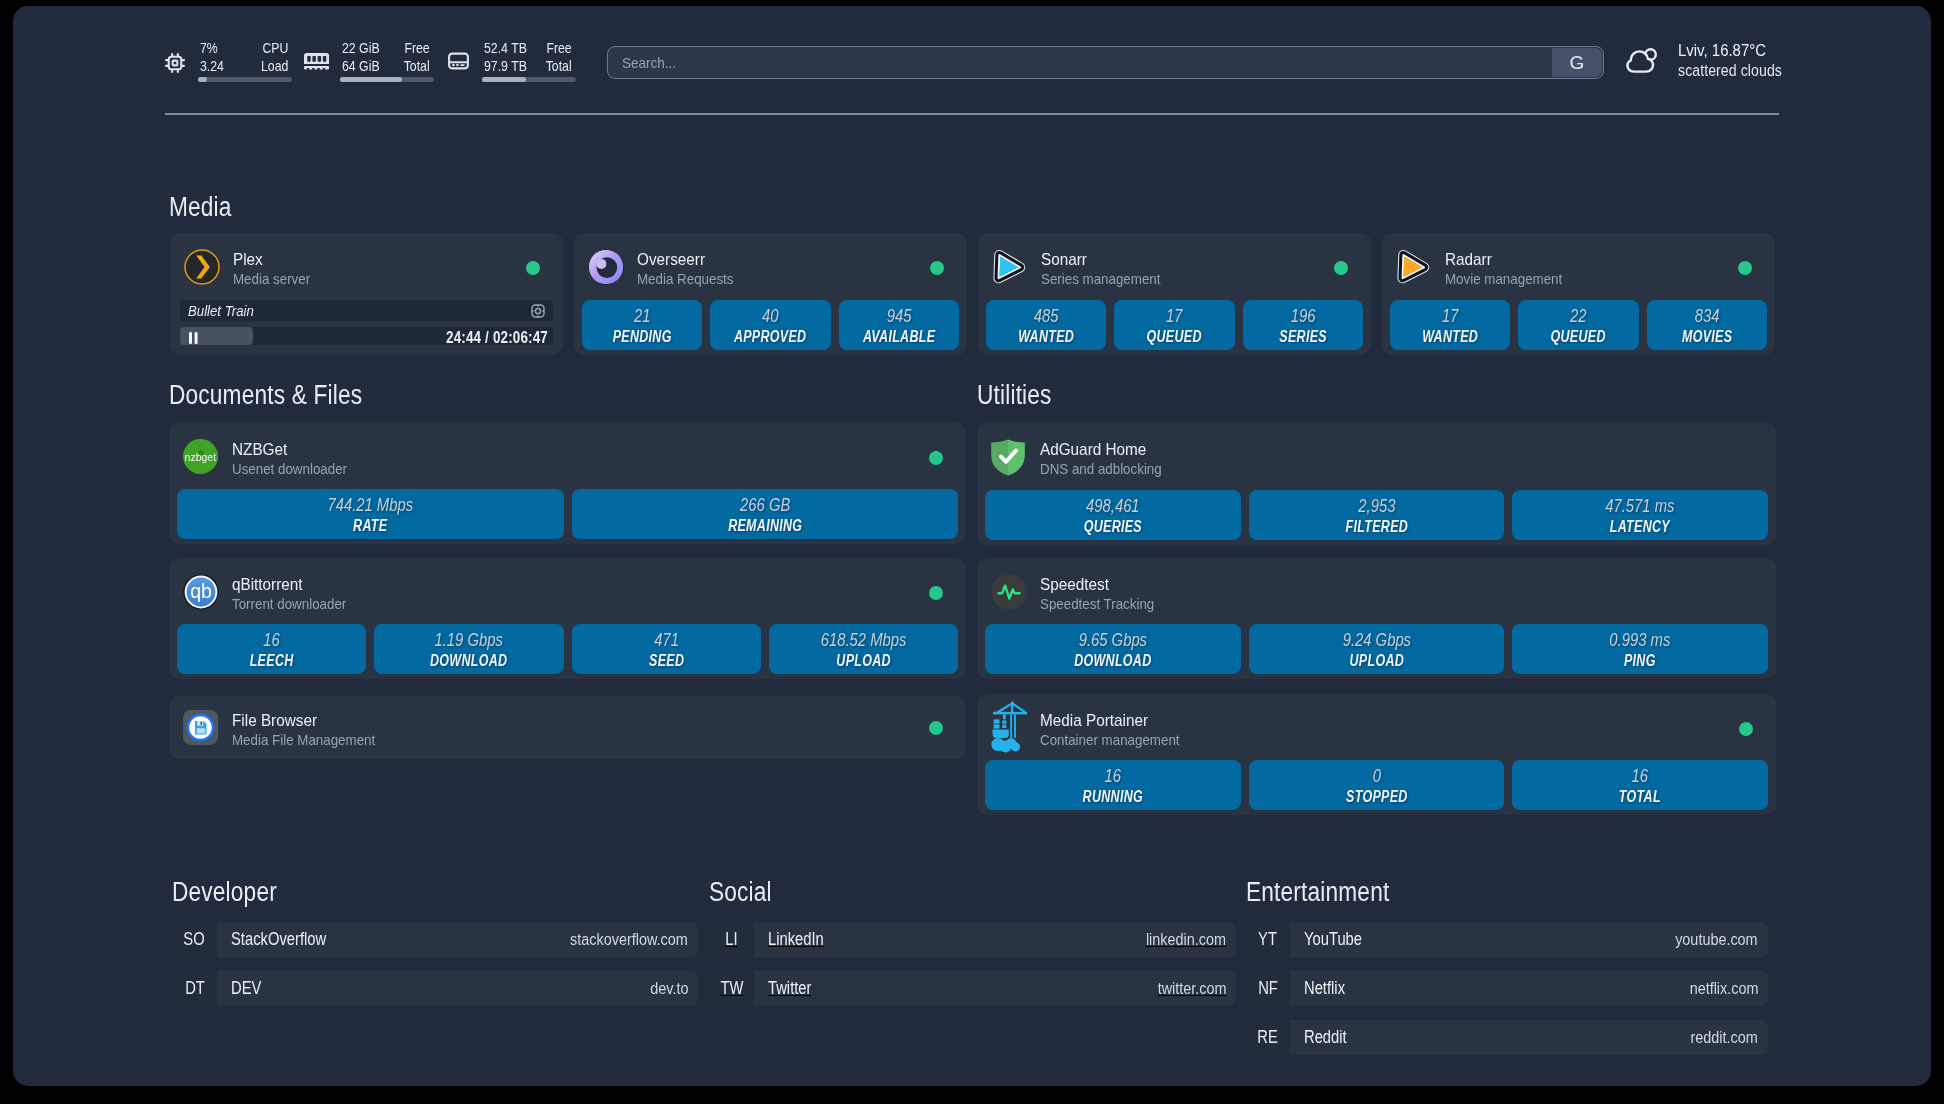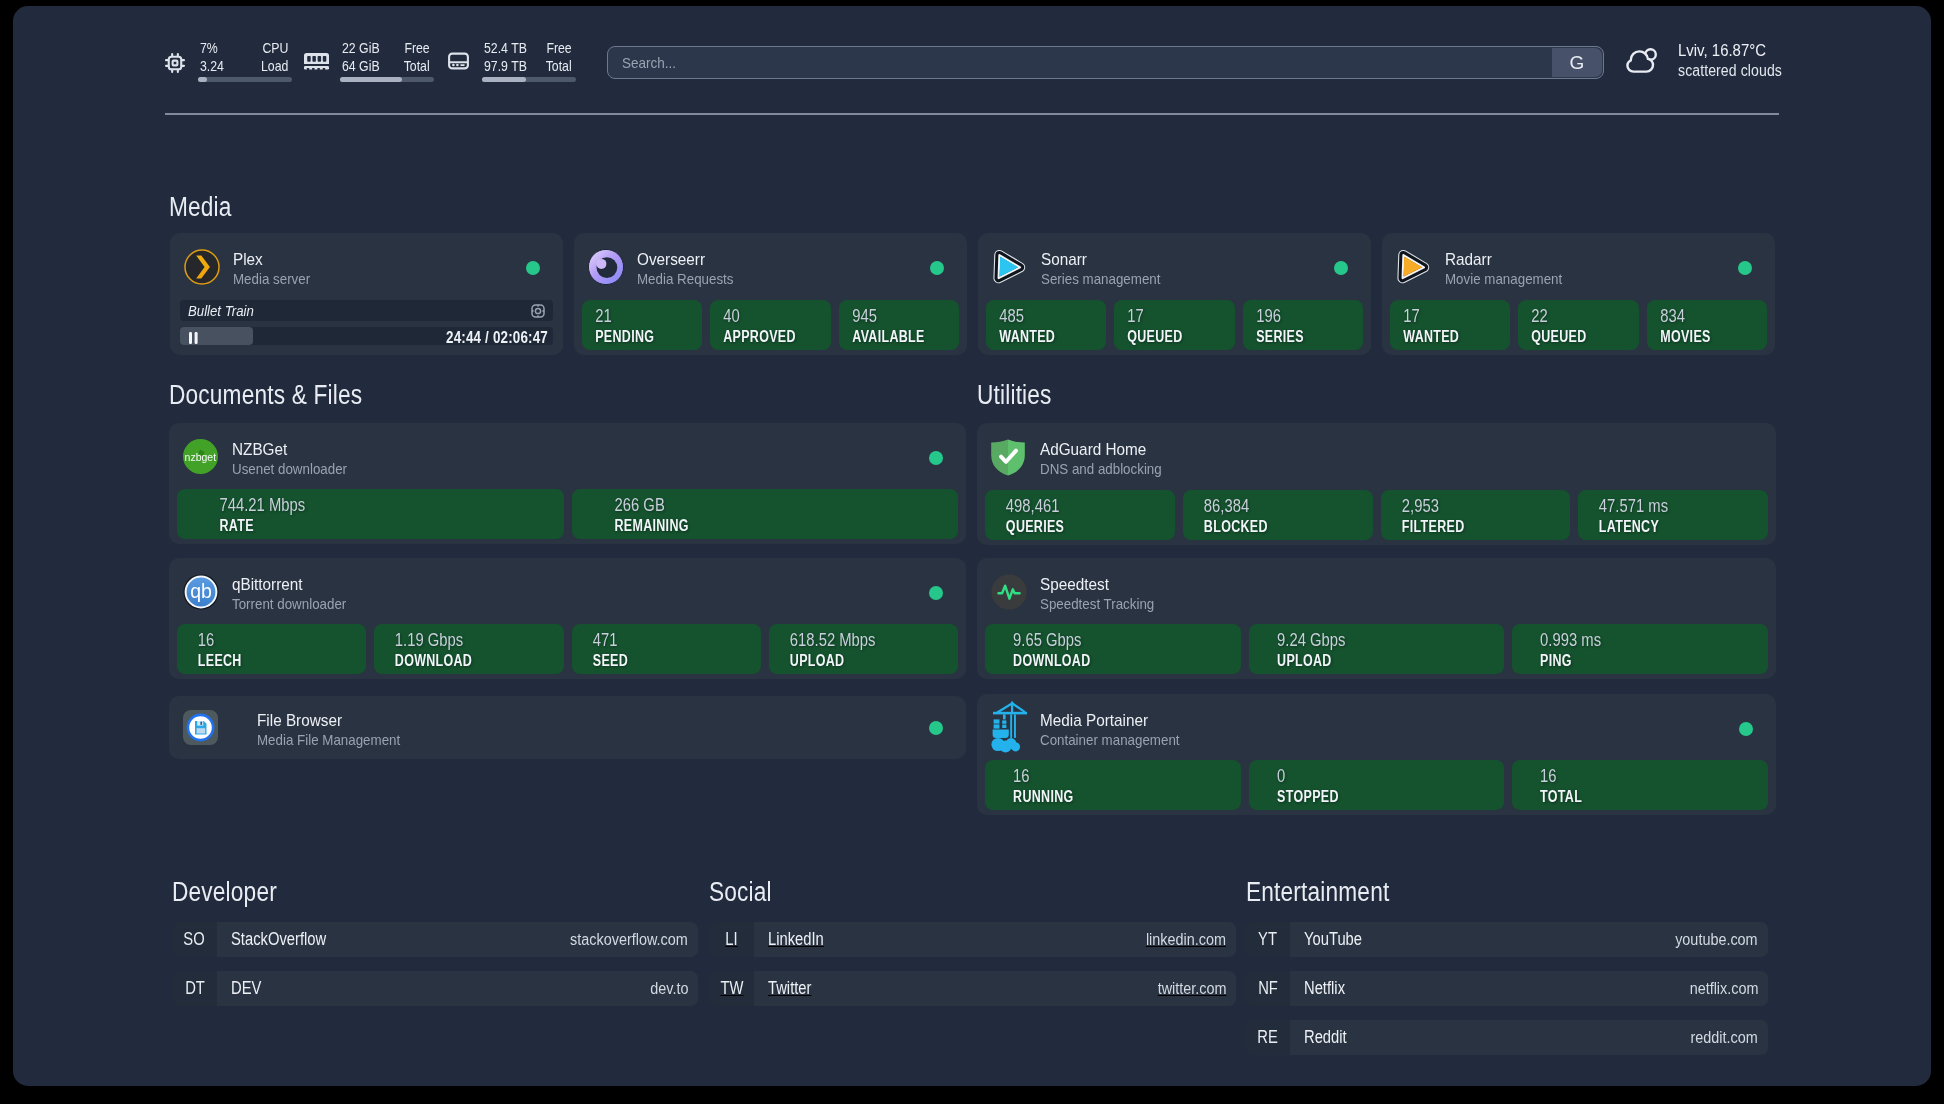--- a/index.html
+++ b/index.html
@@ -29,21 +29,21 @@
 .h2 { position:absolute; font-size:27px; font-weight:500; color:#e9edf3; letter-spacing:.2px; transform:scaleX(.84); transform-origin:0 50%; white-space:nowrap; }
 
 .card { position:absolute; background:#2a3341; border-radius:10px; }
 .svc { position:absolute; left:14px; top:16px; display:flex; }
 .svc .ic { width:36px; height:36px; margin-right:13px; position:relative; flex:none; }
 .svc .tt { font-size:17px; font-weight:500; color:#edf0f5; line-height:20px; padding-top:1px; transform:scaleX(.9); transform-origin:0 0; white-space:nowrap; }
 .svc .st { font-size:15px; color:#99a3b2; line-height:18px; transform:scaleX(.89); transform-origin:0 0; white-space:nowrap; }
 .dot { position:absolute; top:28px; right:23px; width:14px; height:14px; border-radius:50%; background:#26c78a; }
 
 .stats { position:absolute; left:8px; right:8px; bottom:5px; display:flex; gap:8px; }
-.stat { flex:1; height:50px; background:#14532d; border-radius:8px; padding-top:5px; }
+.stat { flex:1; height:50px; background:#0369a1; border-radius:8px; text-align:center; padding-top:5px;font-style:italic; }
 .stat .n { font-size:19px; color:#c8d0db; line-height:22px; transform:scaleX(.78); text-shadow:1px 1px 3px rgba(10,14,20,.45); }
 .stat .l { font-size:16px; font-weight:700; color:#f2f5f9; line-height:19px; letter-spacing:.4px; transform:scaleX(.78); text-shadow:1px 1px 3px rgba(10,14,20,.45); }
 
 
 .mrow1 { position:absolute; left:10px; right:10px; top:67px; height:21px; background:#1f2836; border-radius:4px;font-style:italic; }
 .mrow1 .name { position:absolute; left:8px; top:2px; font-size:15px; font-weight:500; color:#e9edf3; transform:scaleX(.88); transform-origin:0 0; white-space:nowrap; }
 .mrow2 { position:absolute; left:10px; right:10px; top:94px; height:18px; background:#1f2836; border-radius:4px; }
 .mrow2 .fill { position:absolute; left:0; top:0; bottom:0; width:73px; background:#48515f; border-radius:4px; }
 .mrow2 .time { position:absolute; right:5px; top:1px; font-size:17px; font-weight:700; color:#eef1f6; letter-spacing:.2px; transform:scaleX(.79); transform-origin:100% 0; white-space:nowrap; }
 
@@ -354,21 +354,21 @@
           <div class="l">SEED</div>
         </div>
       <div class="stat">
           <div class="n">618.52 Mbps</div>
           <div class="l">UPLOAD</div>
         </div>
     </div>
   </div>
 
   <div class="card" style="left:156px;top:690px;width:797px;height:63px;">
-    <div class="svc" style="top:14px;gap:25px;">
+    <div class="svc" style="top:14px;">
       <div class="ic" id="fbicon">
         <svg width="35" height="35" viewBox="0 0 35 35">
             <rect width="35" height="35" rx="8" fill="#4e595e"></rect>
             <circle cx="17.5" cy="17.5" r="12.6" fill="#ffffff" stroke="#1f72f1" stroke-width="2.6"></circle>
             <path d="M12 11 h8.8 l2.7 2.7 v10.8 h-11.5 Z" fill="#2fa7e4"></path>
             <rect x="14.2" y="11" width="6" height="4.6" fill="#cfe9fa"></rect>
             <rect x="17.4" y="11.6" width="1.7" height="3.2" fill="#1b5f8a"></rect>
             <rect x="13.6" y="18.2" width="8.6" height="5.3" fill="#bcd9f2"></rect>
           </svg>
       </div>
@@ -400,24 +400,20 @@
       </div>
       <div>
           <div class="tt">AdGuard Home</div>
           <div class="st">DNS and adblocking</div>
         </div>
     </div>
     <div class="stats">
       <div class="stat">
           <div class="n">498,461</div>
           <div class="l">QUERIES</div>
-        </div>
-      <div class="stat">
-          <div class="n">86,384</div>
-          <div class="l">BLOCKED</div>
         </div>
       <div class="stat">
           <div class="n">2,953</div>
           <div class="l">FILTERED</div>
         </div>
       <div class="stat">
           <div class="n">47.571 ms</div>
           <div class="l">LATENCY</div>
         </div>
     </div>

